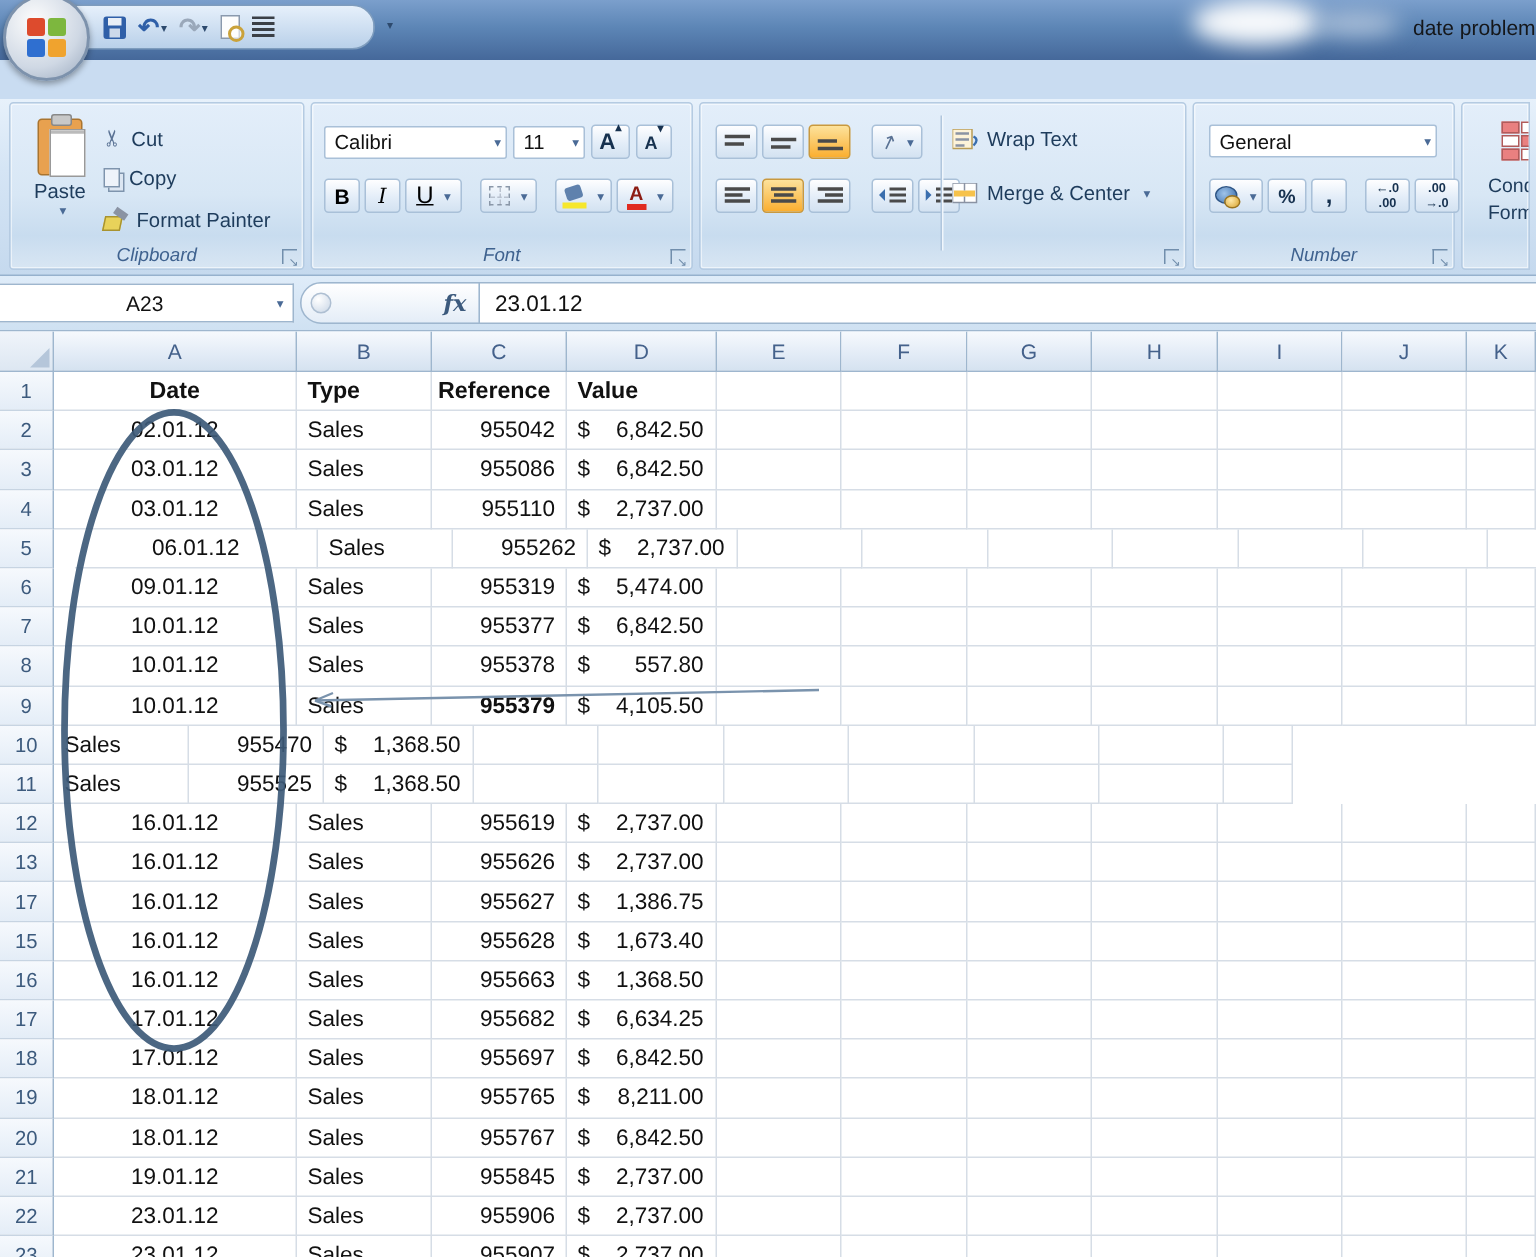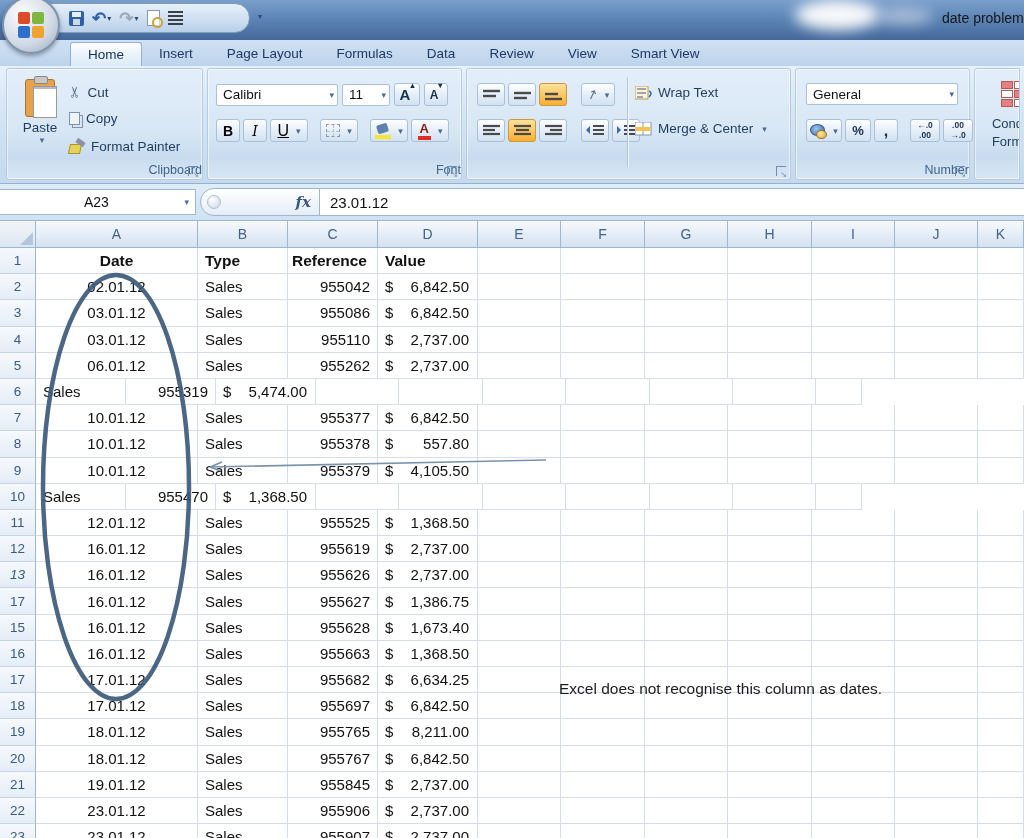--- a/index.html
+++ b/index.html
@@ -40,21 +40,21 @@
   .tab { height:24px; line-height:24px; padding:0 17px; font-size:13.5px; color:#1f3864; border-radius:3px 3px 0 0; }
   .tab.active { background:linear-gradient(180deg,#fdfeff,#e8f1fa 60%,#dcebf8); border:1px solid #8db2e3; border-bottom:none; color:#15304f; }
 
   
   #ribbon { position:absolute; top:66px; left:0; width:1024px; height:118px;
     background:linear-gradient(180deg,#e7f1fb 0%,#d5e5f5 40%,#c5d9ee 100%); border-bottom:1px solid #96b1cd;
     display:flex; align-items:stretch; padding:2px 0 2px 6px; gap:4px; }
   .rgroup { position:relative; border:1px solid #b5cbe2; border-radius:3px; height:112px;
     background:linear-gradient(180deg,#e3eefa 0%,#d8e7f5 55%,#c8dcef 80%,#d8e6f3 100%);
     box-shadow:inset 0 0 0 1px rgba(255,255,255,.55); flex:none; }
-  .rgroup-label { position:absolute; bottom:2px; left:0; right:0; text-align:right; font-size:12.5px; color:#3f628f; }
+  .rgroup-label { position:absolute; bottom:2px; left:0; right:0; text-align:center; font-size:12.5px; color:#3f628f;font-style:italic; }
   .dlauncher { position:absolute; bottom:3px; right:4px; width:10px; height:10px; border-left:1px solid #718eac; border-top:1px solid #718eac; }
   .dlauncher:after { content:"\2198"; position:absolute; right:-1px; bottom:-3px; font-size:8px; color:#718eac; }
   .combo { background:#fff; border:1px solid #a9c0d8; border-radius:2px; height:22px; display:inline-flex; align-items:center;
     font-size:13.5px; color:#111; padding:0 3px 0 6px; justify-content:space-between; }
   .caret { font-size:9px; color:#4a6a96; margin-left:4px; }
   .btn3d { border:1px solid #a9c0d8; border-radius:3px; background:linear-gradient(180deg,#fefeff,#e3edf8 55%,#d3e2f1);
     display:inline-flex; align-items:center; justify-content:center; height:23px; }
   .btn3d.hl { background:linear-gradient(180deg,#fde29b,#fbc35c 60%,#fbae2f); border-color:#c9993f; }
 
   
@@ -182,30 +182,20 @@
   </div>
   <div id="orb">
     <div id="orb-squares">
         <i></i>
         <i></i>
         <i></i>
         <i></i>
       </div>
   </div>
 
-  <div id="tabstrip">
-    <div class="tab active">Home</div>
-    <div class="tab">Insert</div>
-    <div class="tab">Page Layout</div>
-    <div class="tab">Formulas</div>
-    <div class="tab">Data</div>
-    <div class="tab">Review</div>
-    <div class="tab">View</div>
-    <div class="tab">Smart View</div>
-  </div>
 
   <div id="ribbon">
 
     <div id="grp-clipboard" class="rgroup">
       <div id="paste-btn">
         <span class="clipboard-ic"></span>
         <span>Paste</span>
         <span class="caret">▾</span>
       </div>
       <div class="clip-row" style="top:14px;">
@@ -514,37 +504,38 @@
           <div class="cell " style="width: 83px;"></div>
           <div class="cell " style="width: 84px;"></div>
           <div class="cell " style="width: 83px;"></div>
           <div class="cell " style="width: 84px;"></div>
           <div class="cell " style="width: 83px;"></div>
           <div class="cell " style="width: 83px;"></div>
           <div class="cell " style="width: 46px;"></div>
         </div>
         <div class="grow">
           <div class="rn" style="width: 36px;">5</div>
-          <div class="cell c-date" style="width: 162px;">06.01.12</div>
+          <div class="cell c-date" style="width: 162px; margin-left: 14px;">06.01.12</div>
           <div class="cell c-type" style="width: 90px;">Sales</div>
           <div class="cell c-ref" style="width: 90px;">955262</div>
           <div class="cell c-val" style="width: 100px;">
             <span>$</span>
             <span>2,737.00</span>
           </div>
           <div class="cell " style="width: 83px;"></div>
           <div class="cell " style="width: 84px;"></div>
           <div class="cell " style="width: 83px;"></div>
           <div class="cell " style="width: 84px;"></div>
           <div class="cell " style="width: 83px;"></div>
           <div class="cell " style="width: 83px;"></div>
           <div class="cell " style="width: 46px;"></div>
         </div>
         <div class="grow">
           <div class="rn" style="width: 36px;">6</div>
+          <div class="cell c-date" style="width: 162px;">09.01.12</div>
           <div class="cell c-type" style="width: 90px;">Sales</div>
           <div class="cell c-ref" style="width: 90px;">955319</div>
           <div class="cell c-val" style="width: 100px;">
             <span>$</span>
             <span>5,474.00</span>
           </div>
           <div class="cell " style="width: 83px;"></div>
           <div class="cell " style="width: 84px;"></div>
           <div class="cell " style="width: 83px;"></div>
           <div class="cell " style="width: 84px;"></div>
@@ -583,21 +574,21 @@
           <div class="cell " style="width: 83px;"></div>
           <div class="cell " style="width: 84px;"></div>
           <div class="cell " style="width: 83px;"></div>
           <div class="cell " style="width: 83px;"></div>
           <div class="cell " style="width: 46px;"></div>
         </div>
         <div class="grow">
           <div class="rn" style="width: 36px;">9</div>
           <div class="cell c-date" style="width: 162px;">10.01.12</div>
           <div class="cell c-type" style="width: 90px;">Sales</div>
-          <div class="cell c-ref" style="width: 90px;">955379</div>
+          <div class="cell c-ref" style="width: 90px; font-weight: bold;">955379</div>
           <div class="cell c-val" style="width: 100px;">
             <span>$</span>
             <span>4,105.50</span>
           </div>
           <div class="cell " style="width: 83px;"></div>
           <div class="cell " style="width: 84px;"></div>
           <div class="cell " style="width: 83px;"></div>
           <div class="cell " style="width: 84px;"></div>
           <div class="cell " style="width: 83px;"></div>
           <div class="cell " style="width: 83px;"></div>
@@ -614,21 +605,20 @@
           <div class="cell " style="width: 83px;"></div>
           <div class="cell " style="width: 84px;"></div>
           <div class="cell " style="width: 83px;"></div>
           <div class="cell " style="width: 84px;"></div>
           <div class="cell " style="width: 83px;"></div>
           <div class="cell " style="width: 83px;"></div>
           <div class="cell " style="width: 46px;"></div>
         </div>
         <div class="grow">
           <div class="rn" style="width: 36px;">11</div>
-          <div class="cell c-date" style="width: 162px;">12.01.12</div>
           <div class="cell c-type" style="width: 90px;">Sales</div>
           <div class="cell c-ref" style="width: 90px;">955525</div>
           <div class="cell c-val" style="width: 100px;">
             <span>$</span>
             <span>1,368.50</span>
           </div>
           <div class="cell " style="width: 83px;"></div>
           <div class="cell " style="width: 84px;"></div>
           <div class="cell " style="width: 83px;"></div>
           <div class="cell " style="width: 84px;"></div>
@@ -647,21 +637,21 @@
           </div>
           <div class="cell " style="width: 83px;"></div>
           <div class="cell " style="width: 84px;"></div>
           <div class="cell " style="width: 83px;"></div>
           <div class="cell " style="width: 84px;"></div>
           <div class="cell " style="width: 83px;"></div>
           <div class="cell " style="width: 83px;"></div>
           <div class="cell " style="width: 46px;"></div>
         </div>
         <div class="grow">
-          <div class="rn" style="width: 36px; font-style: italic;">13</div>
+          <div class="rn" style="width: 36px;">13</div>
           <div class="cell c-date" style="width: 162px;">16.01.12</div>
           <div class="cell c-type" style="width: 90px;">Sales</div>
           <div class="cell c-ref" style="width: 90px;">955626</div>
           <div class="cell c-val" style="width: 100px;">
             <span>$</span>
             <span>2,737.00</span>
           </div>
           <div class="cell " style="width: 83px;"></div>
           <div class="cell " style="width: 84px;"></div>
           <div class="cell " style="width: 83px;"></div>
@@ -834,21 +824,20 @@
           </div>
           <div class="cell " style="width: 83px;"></div>
           <div class="cell " style="width: 84px;"></div>
           <div class="cell " style="width: 83px;"></div>
           <div class="cell " style="width: 84px;"></div>
           <div class="cell " style="width: 83px;"></div>
           <div class="cell " style="width: 83px;"></div>
           <div class="cell " style="width: 46px;"></div>
         </div>
       </div>
-    <div id="annotation">Excel does not recognise this column as dates.</div>
   </div>
 
   <svg id="overlay">
     <ellipse cx="116" cy="487" rx="73" ry="212" fill="none" stroke="#3d5a78" stroke-width="4.5" opacity="0.92"></ellipse>
     <line x1="210" y1="467" x2="546" y2="460" stroke="#7a93ad" stroke-width="1.6"></line>
     <path d="M210 467 L222 462 M210 467 L221 471" stroke="#7a93ad" stroke-width="1.6" fill="none"></path>
   </svg>
 
 </div>
 

